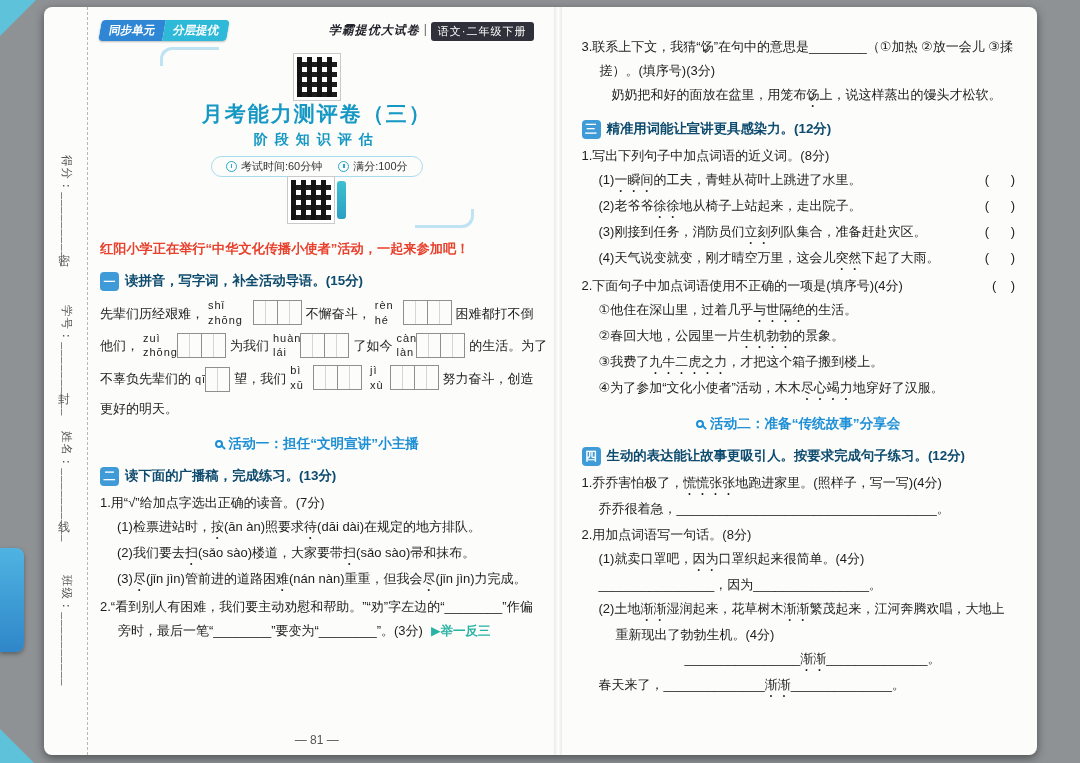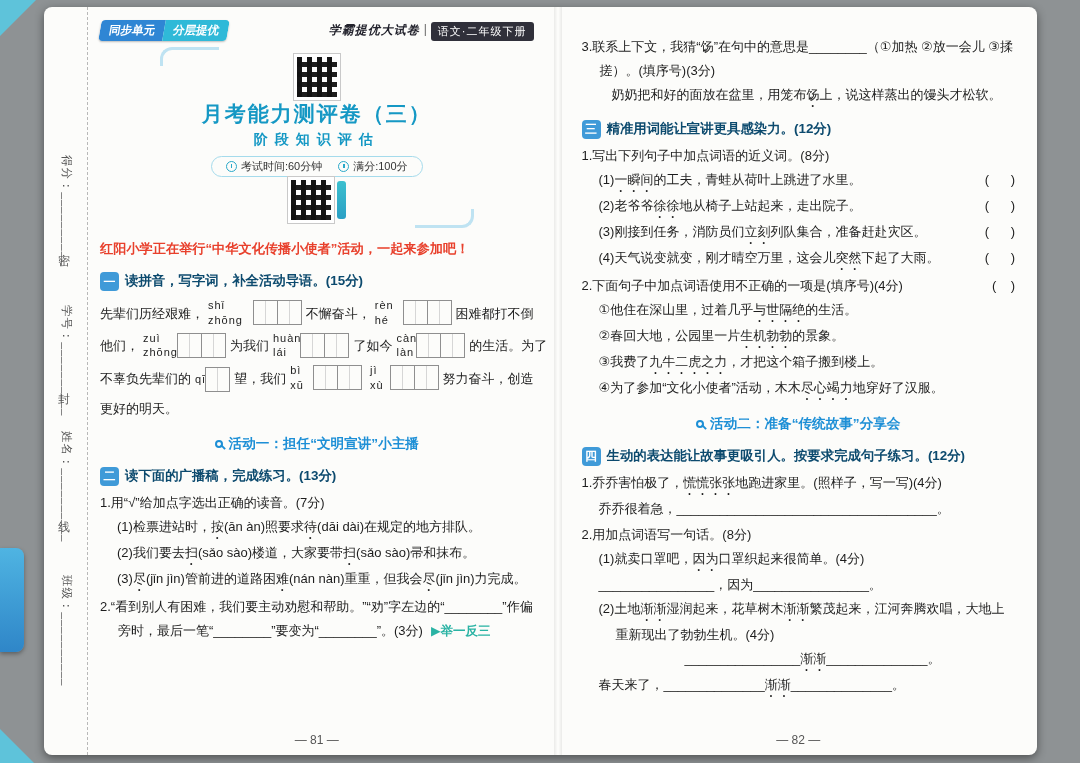--- a/index.html
+++ b/index.html
@@ -253,16 +253,15 @@
           </div>
           <div class="q">1.乔乔害怕极了，<span class="em">慌慌张张</span>地跑进家里。(照样子，写一写)(4分)</div>
           <div class="sub">乔乔很着急，____________________________________。</div>
           <div class="q">2.用加点词语写一句话。(8分)</div>
           <div class="sub">(1)就卖口罩吧，<span class="em">因为</span>口罩织起来很简单。(4分)</div>
           <div class="sub">________________，因为________________。</div>
           <div class="sub">(2)土地<span class="em">渐渐</span>湿润起来，花草树木<span class="em">渐渐</span>繁茂起来，江河奔腾欢唱，大地上重新现出了勃勃生机。(4分)</div>
           <div class="sub" style="padding-left: 120px;">________________<span class="em">渐渐</span>______________。</div>
           <div class="sub" style="padding-left: 34px;">春天来了，______________<span class="em">渐渐</span>______________。</div>
         </div>
-      <div class="page-num">— 82 —</div>
     </div>
   </div>
 </div>
 
 </body></html>

